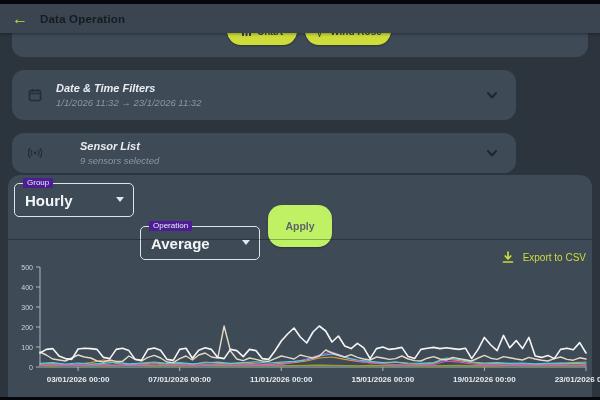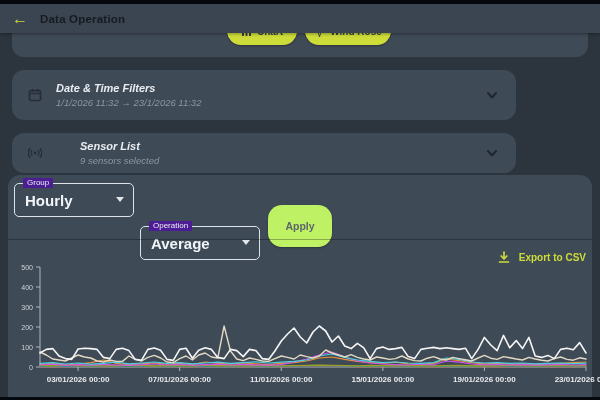--- a/index.html
+++ b/index.html
@@ -55,21 +55,21 @@
   .select-value{color:#f2f5f8;font-size:15px;font-weight:bold;margin-left:10px;}
   .caret{position:absolute;right:9px;top:13px;width:0;height:0;
     border-left:4.5px solid transparent;border-right:4.5px solid transparent;border-top:5px solid #e1e6ea;}
 
   .apply-btn{position:absolute;left:268px;top:185px;width:64px;height:42px;background:#bef264;
     border:none;border-radius:14px;color:#5d646c;font-size:10.5px;font-weight:bold;cursor:pointer;
     box-shadow:0 1px 2px rgba(0,0,0,.3);margin-top:20px;}
 
   
   .export{position:absolute;right:14px;top:251px;display:flex;align-items:center;gap:9px;
-    color:#cddc39;font-size:10px;font-weight:bold;cursor:pointer;z-index:6;}
+    color:#cddc39;font-size:10px;font-weight:normal;cursor:pointer;z-index:6;}
 
   .chart-wrap{position:absolute;left:0;top:232px;width:600px;height:157px;}
   svg text{font-family:"Liberation Sans",sans-serif;}
 </style>
 </head>
 <body>
 
 <div class="screen">
 
   <div class="status-bar"></div>

